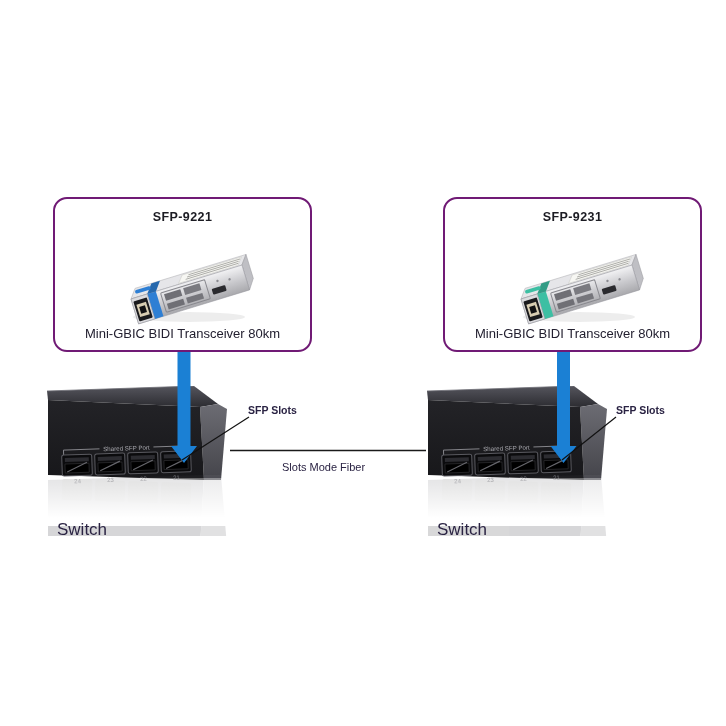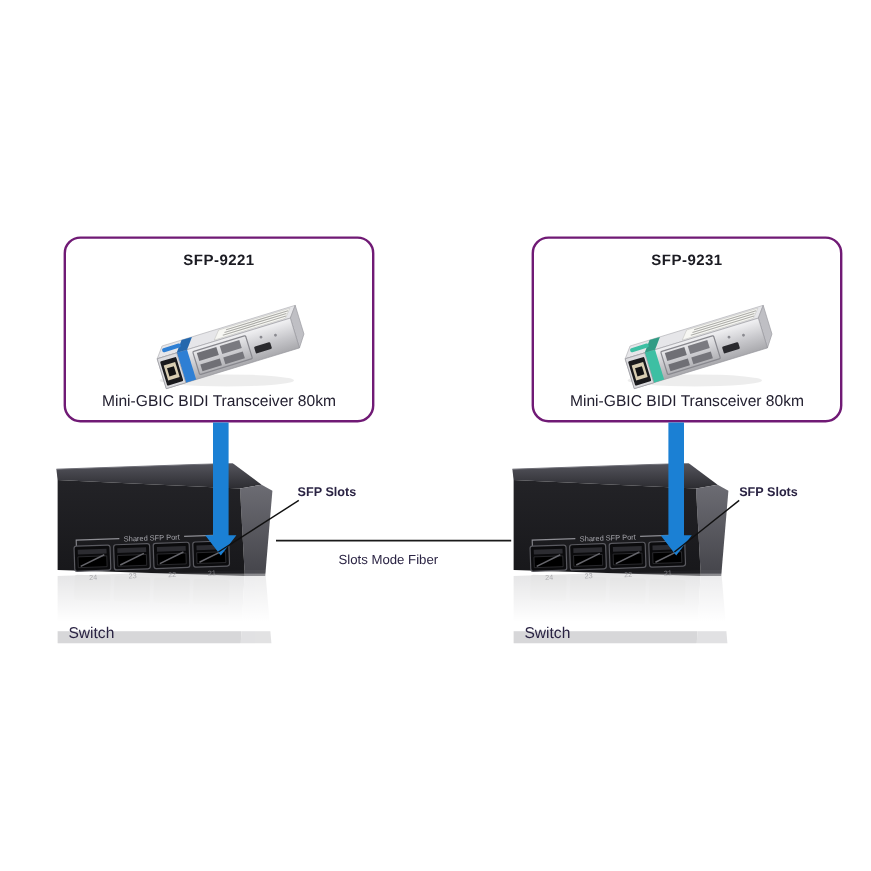--- a/index.html
+++ b/index.html
@@ -22,21 +22,21 @@
     font-size:13px;font-weight:500;color:#232030;
   }
   .transceiver-svg{position:absolute;left:66px;top:40px;}
   .switch-svg{position:absolute;width:200px;height:150px;}
   .sw-left{left:44px;top:386px;}
   .sw-right{left:424px;top:386px;}
   #overlay{position:absolute;left:0;top:0;width:726px;height:726px;pointer-events:none;}
   .note{
     position:absolute;font-size:10.5px;font-weight:600;color:#2a2343;white-space:nowrap;
   }
-  .switch-label{position:absolute;font-size:13px;font-weight:500;color:#2a2343;}
+  .switch-label{position:absolute;font-size:17px;font-weight:500;color:#2a2343;}
   svg text{font-family:"Liberation Sans", sans-serif;}
 </style>
 </head>
 <body>
 
 <svg width="0" height="0" style="position:absolute" aria-hidden="true">
   <defs>
     <linearGradient id="swTop" x1="0" y1="0" x2="0" y2="1">
       <stop offset="0" stop-color="#55555d"></stop>
         <stop offset="1" stop-color="#2c2c31"></stop>

